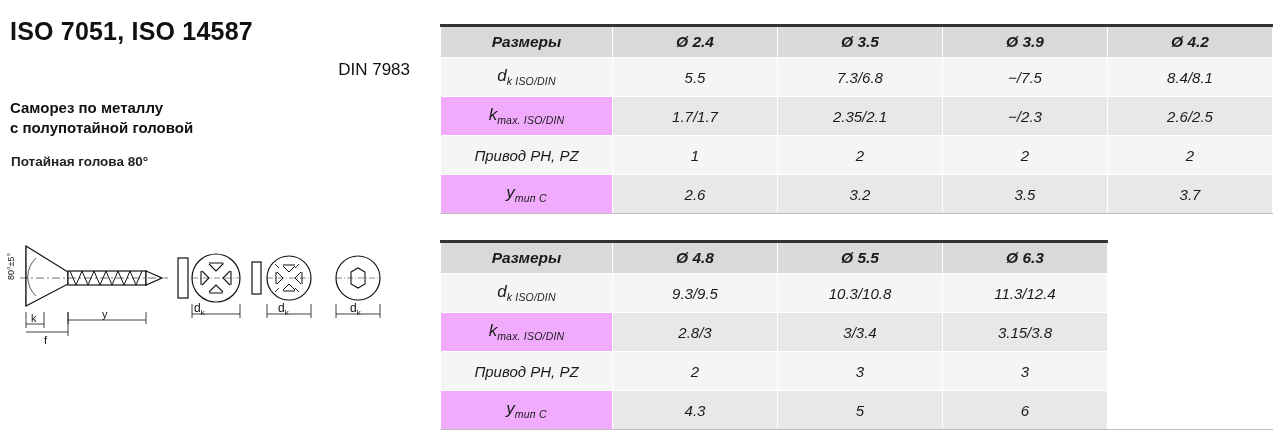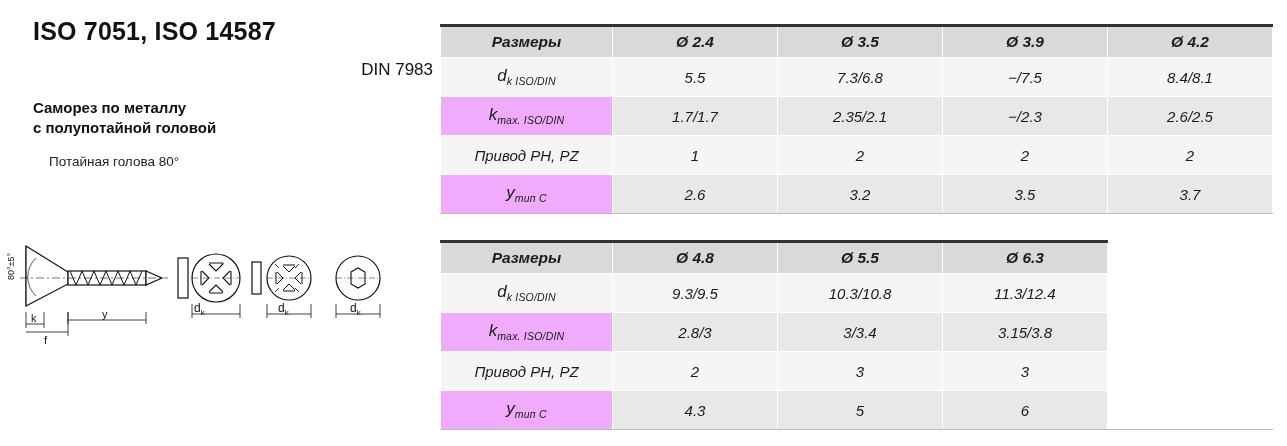--- a/index.html
+++ b/index.html
@@ -16,21 +16,21 @@
     overflow: hidden;
   }
   .page {
     position: relative;
     width: 1287px;
     height: 446px;
   }
   
   .left-col {
     position: absolute;
-    left: 33px;
+    left: 10px;
     top: 18px;
     width: 400px;
   }
   .title-main {
     font-size: 25px;
     font-weight: bold;
     letter-spacing: 0.2px;
     line-height: 1.1;
     margin: 0 0 14px 0;
     color: #111;
@@ -45,23 +45,23 @@
   .desc {
     font-size: 15px;
     font-weight: bold;
     line-height: 1.35;
     margin: 0 0 16px 0;
     color: #111;
   }
   .desc .line2 { display: block; }
   .note {
     font-size: 13.5px;
-    font-weight: normal;
+    font-weight: bold;
     color: #222;
-    margin: 16px;
+    margin: 1px;
   }
   
   .drawing {
     position: absolute;
     left: 6px;
     top: 228px;
     width: 400px;
     height: 120px;
   }
   

